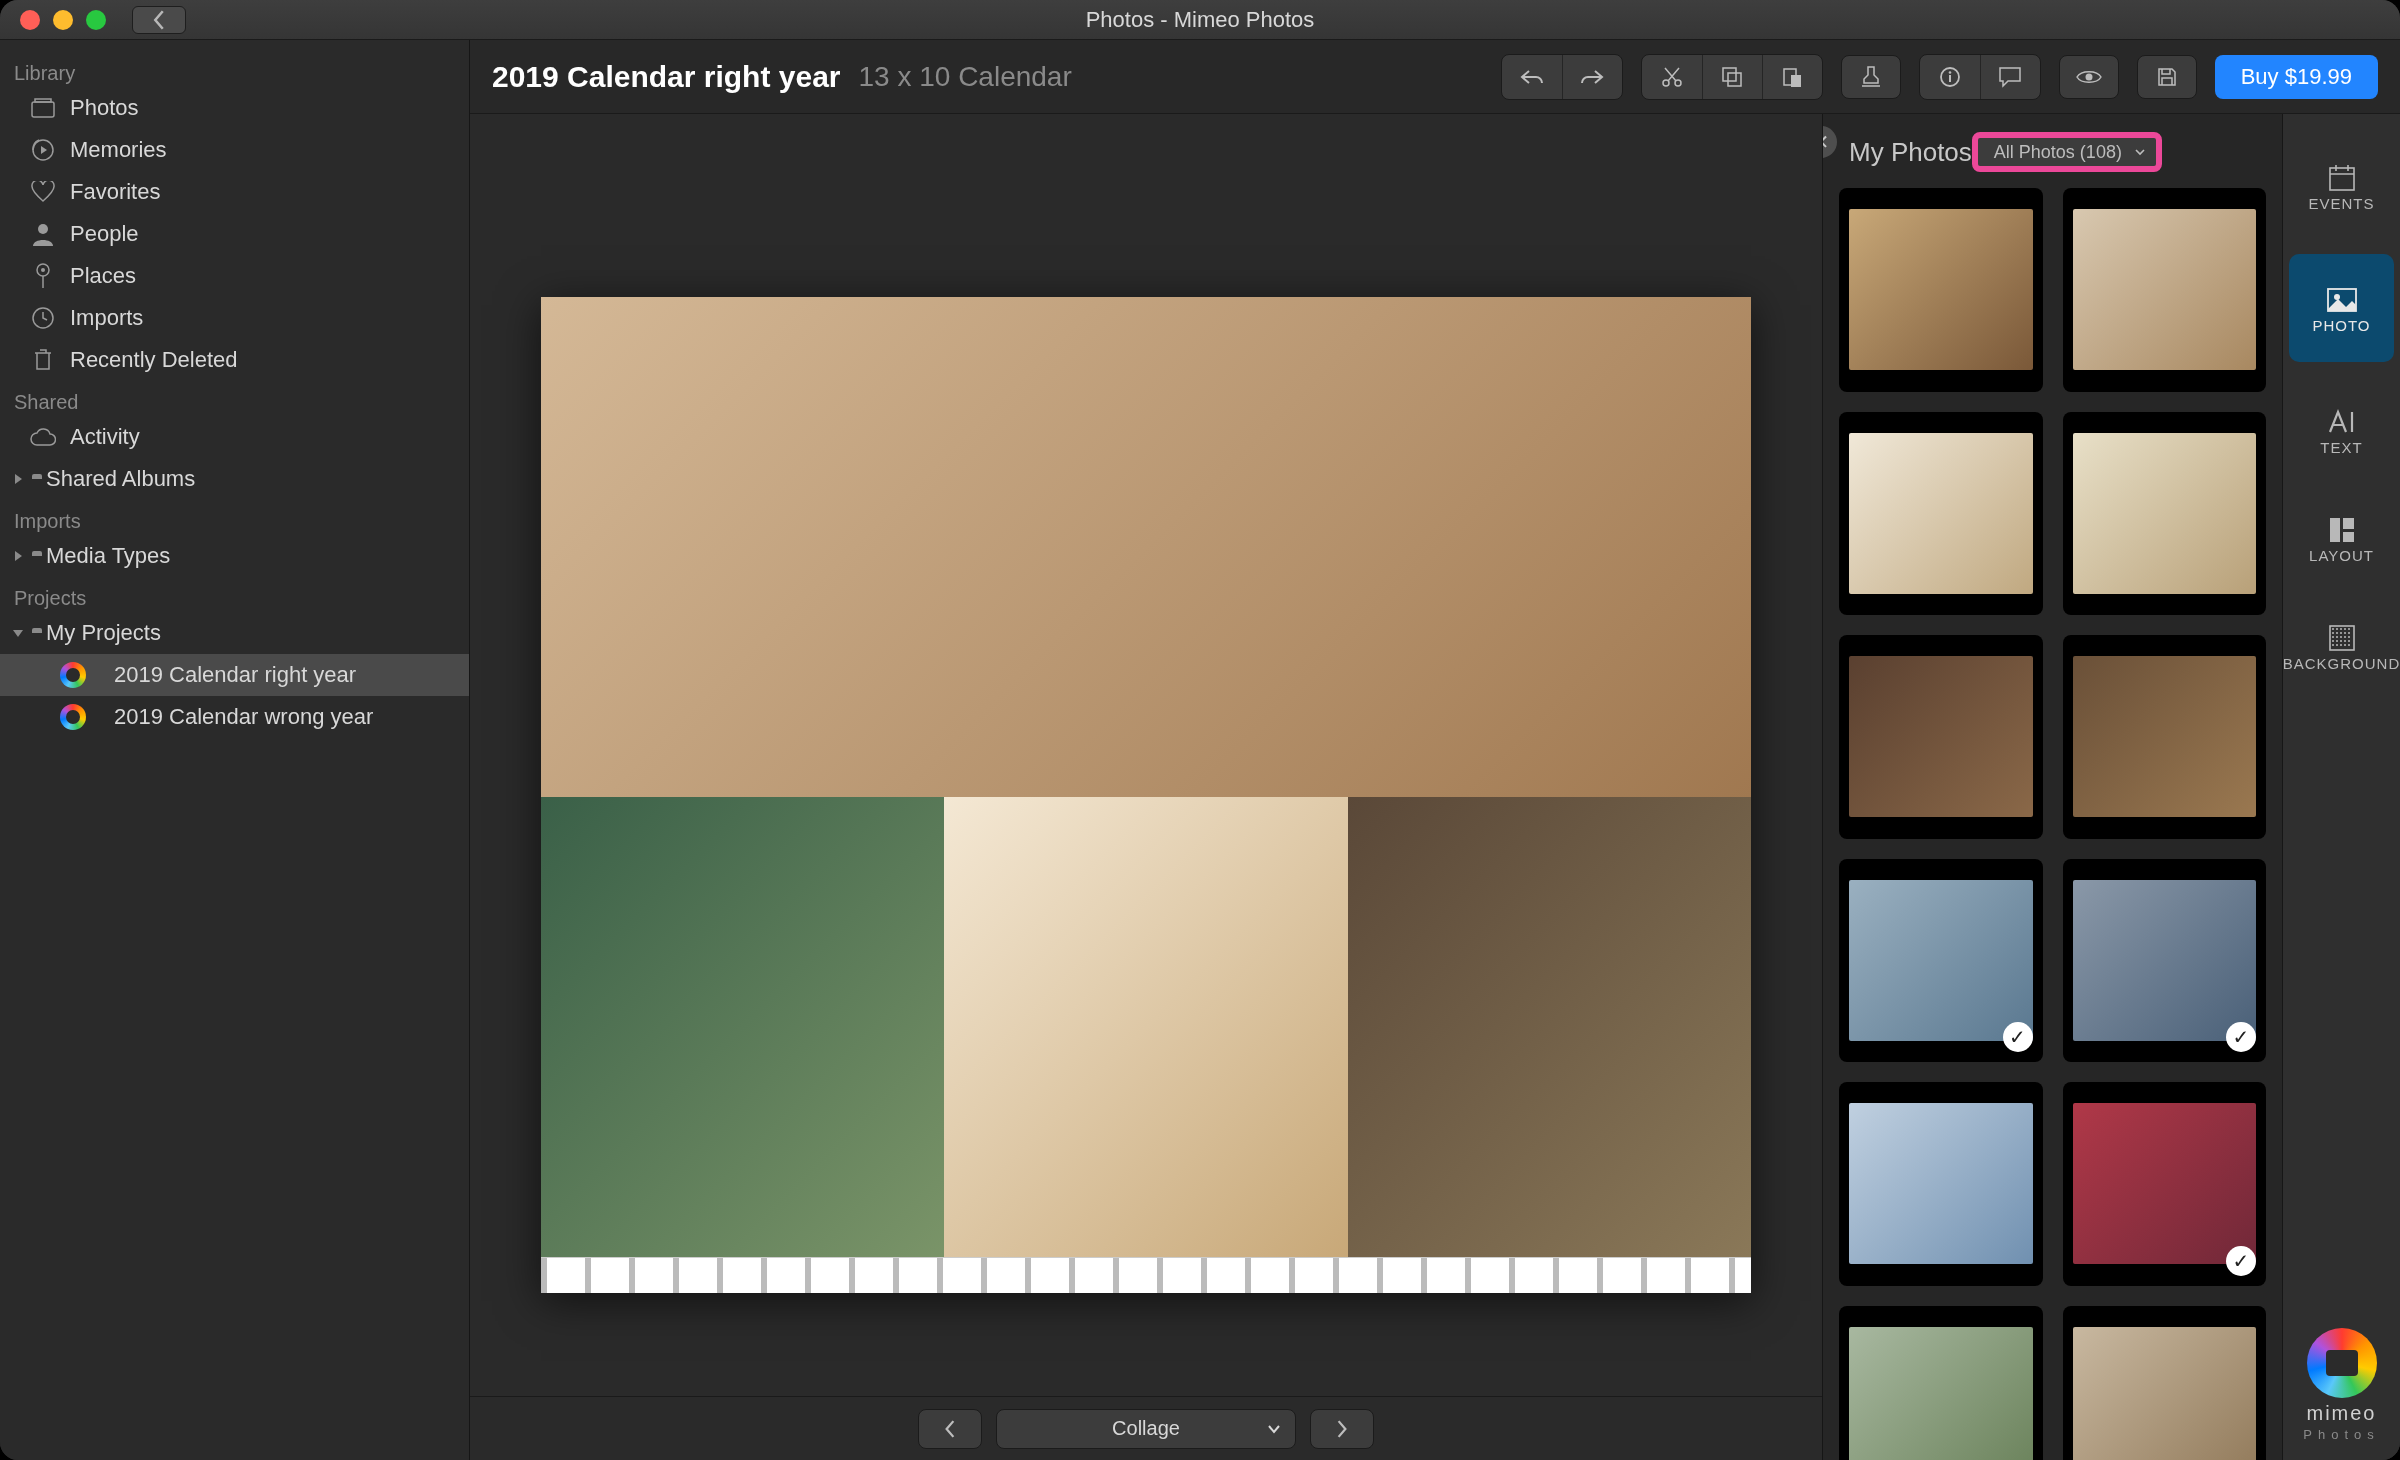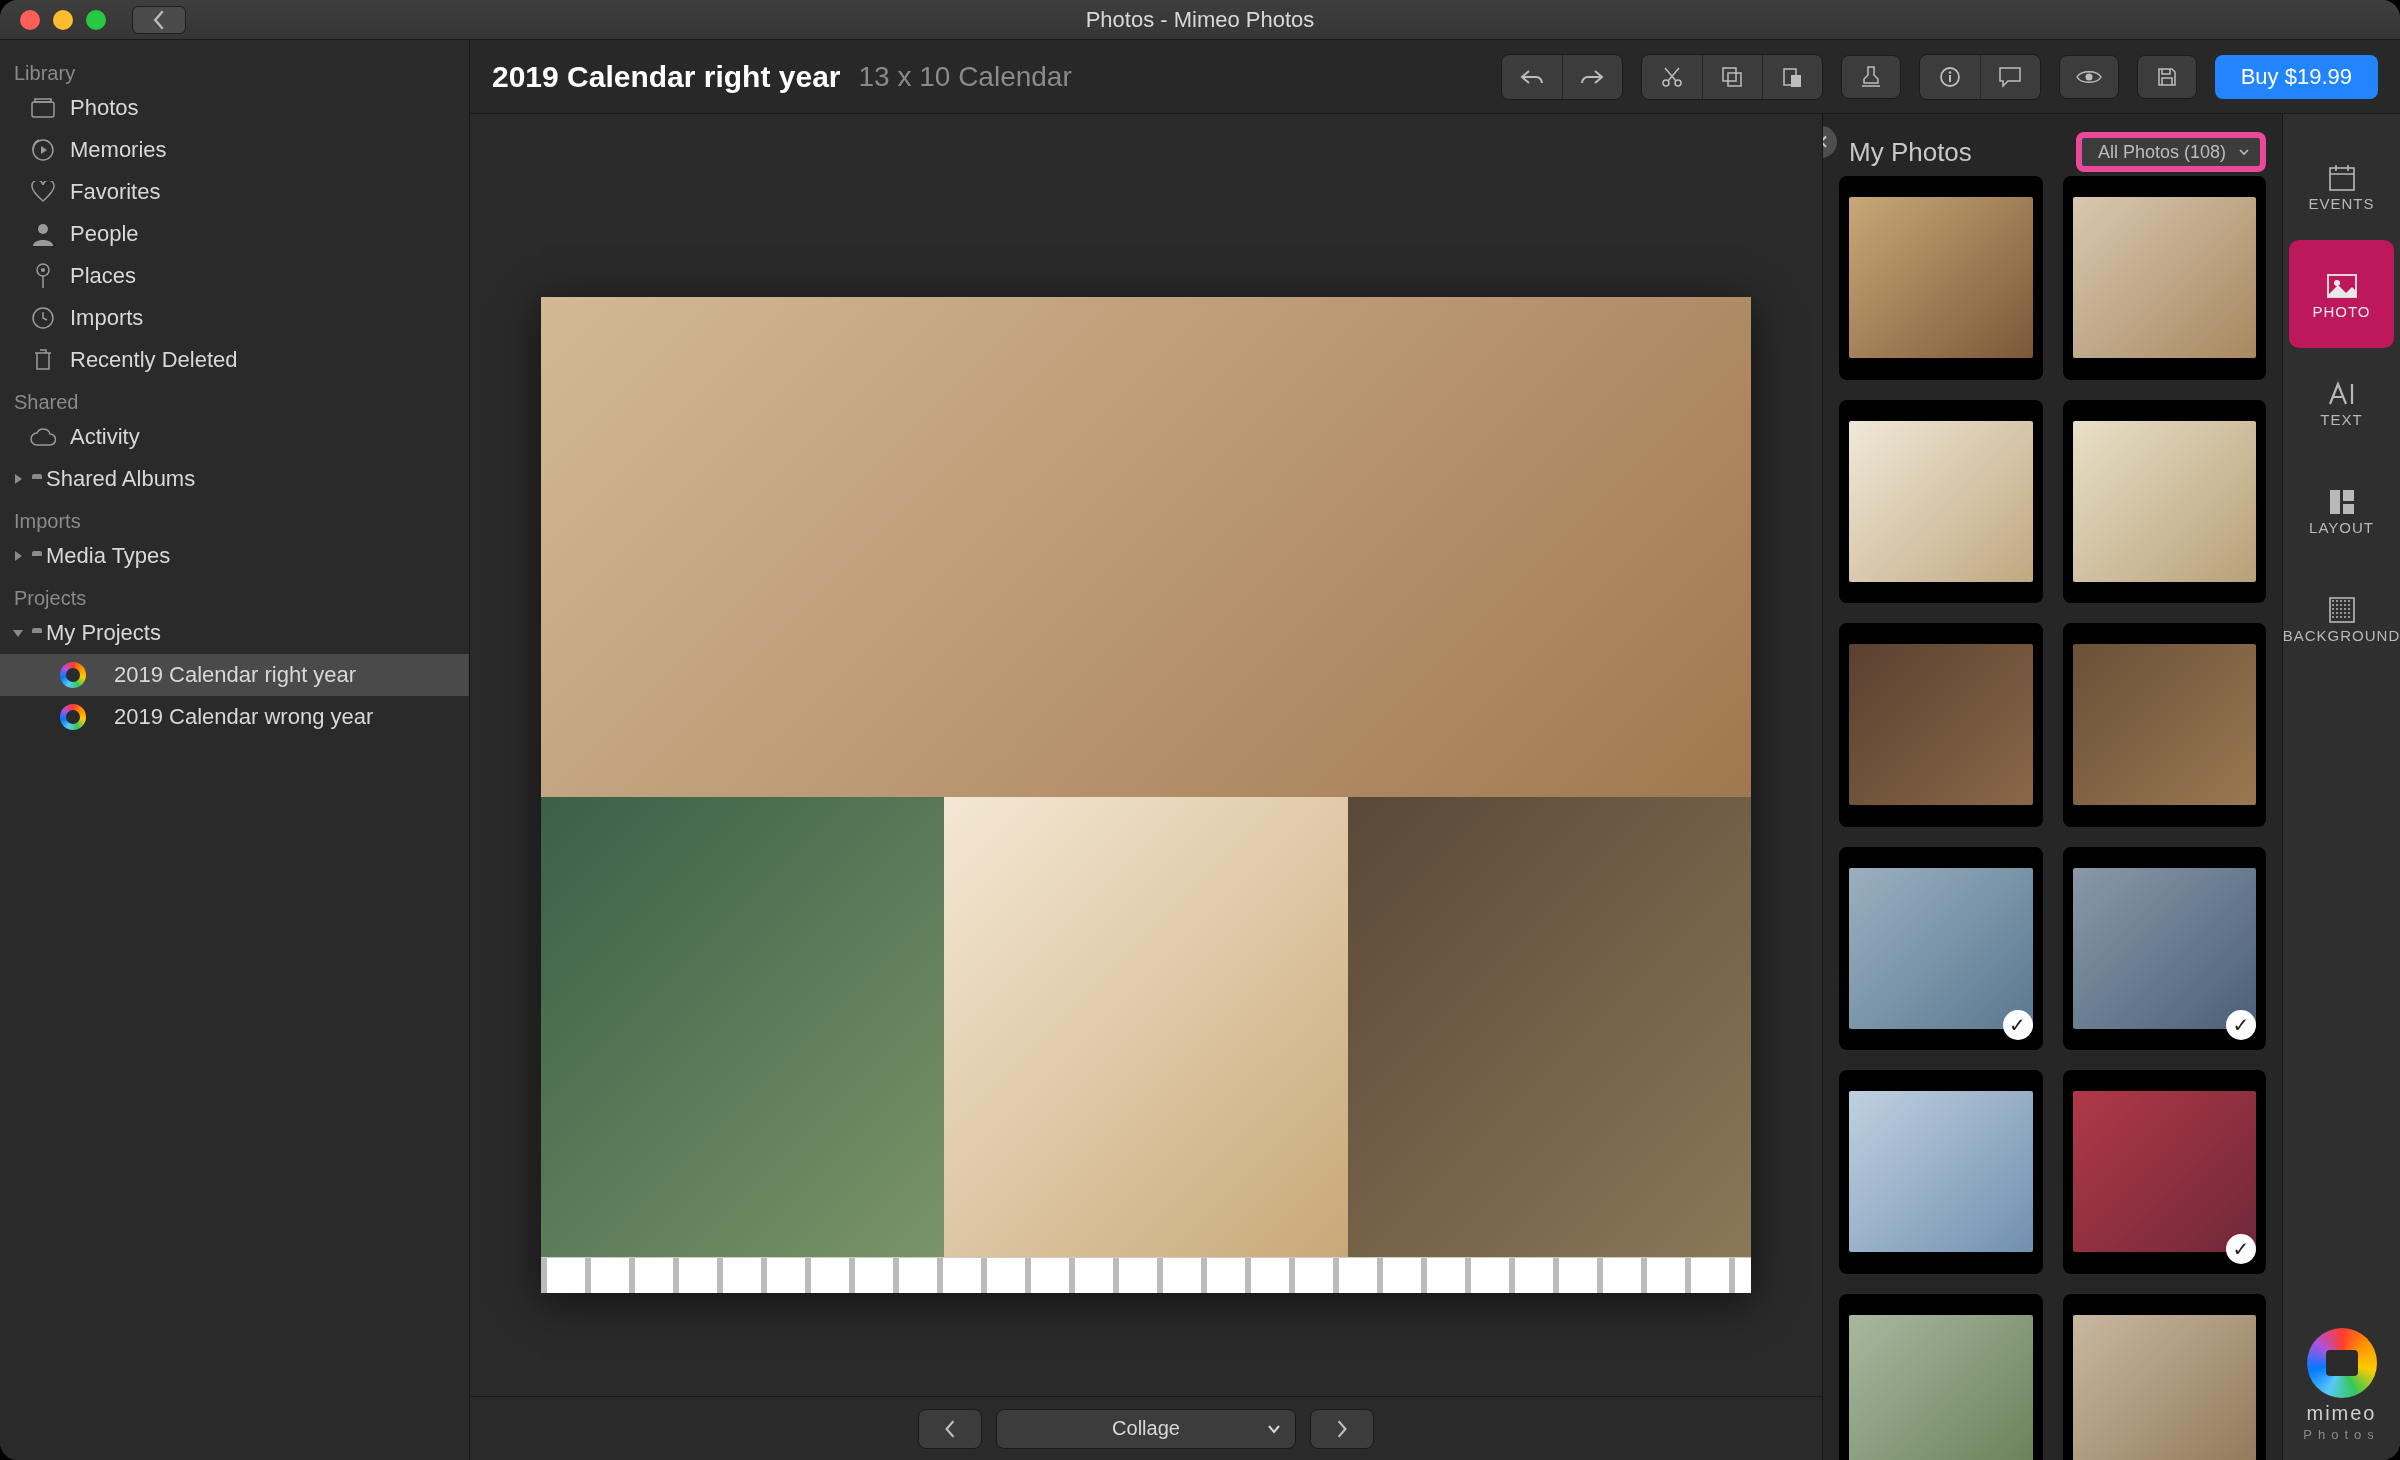--- a/index.html
+++ b/index.html
@@ -64,33 +64,33 @@
 
 .bottombar { height: 64px; display:flex; align-items:center; justify-content:center; gap: 14px; background:#2a2a2a; border-top: 1px solid #1a1a1a; }
 .nav-btn { width: 64px; height: 40px; background:#3c3c3c; border:1px solid #1b1b1b; border-radius:8px; display:flex; align-items:center; justify-content:center; color:#bdbdbd; cursor:pointer;}
 .mode-select { width: 300px; height: 40px; background:#3c3c3c; border:1px solid #1b1b1b; border-radius:8px; display:flex; align-items:center; justify-content:center; color:#d8d8d8; font-size:20px; position:relative; cursor:pointer;}
 .mode-select .chev{ position:absolute; right:14px; }
 
 
 .photos-panel { width: 460px; background: #262626; border-left: 1px solid #161616; padding: 18px 16px; overflow-y: auto; position: relative; }
 .photos-panel::-webkit-scrollbar{width:12px;} .photos-panel::-webkit-scrollbar-thumb{background:#4a4a4a;border-radius:6px;}
 .panel-close { position:absolute; left:-18px; top:12px; width:32px; height:32px; background:#4e4e4e; border-radius:50%; display:flex;align-items:center;justify-content:center;color:#c8c8c8; cursor:pointer; font-size:20px;}
-.panel-head { display:flex; align-items:center; justify-content:space-between; margin-bottom: 4px; padding-left: 10px; gap: 44px; }
+.panel-head { display:flex; align-items:center; justify-content:flex-start; margin-bottom: 16px; padding-left: 10px; }
 .panel-head h3 { color: #c8c8c8; font-size: 26px; font-weight: 400; }
 .filter-dd { height: 40px; padding: 0 34px 0 16px; background:#3c3c3c; border:6px solid #ec4899; border-radius:8px; color:#bdbdbd; font-size:18px; display:flex; align-items:center; position:relative; cursor:pointer;}
 .filter-dd .chev{position:absolute; right:10px;}
 .thumb-grid { display:grid; grid-template-columns: 1fr 1fr; gap: 20px; }
 .thumb { aspect-ratio: 1/1; background:#000; border-radius: 8px; padding: 10px; display:flex; align-items:center; justify-content:center; position:relative; cursor:pointer; }
 .thumb-inner { width:100%; height: 88%; border-radius: 2px; }
 .thumb .check { position:absolute; right:10px; bottom:10px; width:30px; height:30px; background:#fff; border-radius:50%; display:flex;align-items:center;justify-content:center; color:#222; font-size:20px;}
 
 
 .rail { width: 118px; background: #2f2f2f; border-left: 1px solid #161616; display:flex; flex-direction:column; align-items:center; padding-top: 18px; gap: 0; }
 .rail-btn { width: 100%; height: 108px; display:flex; flex-direction:column; align-items:center; justify-content:center; gap:0; color:#b8b8b8; font-size: 15px; letter-spacing: 1px; cursor:pointer; }
-.rail-btn.active { background: #be185d; border-radius: 10px; margin: 0 6px; width: calc(100% - 12px); color:#e8e8e8; }
+.rail-btn.active { background: #0c4a6e; border-radius: 10px; margin: 14px 6px; width: calc(100% - 12px); color:#e8e8e8; }
 .rail-btn .ricon { width: 34px; height: 34px; display:flex; align-items:center; justify-content:center; }
 .rail-spacer { flex:1; }
 .rail-logo { width: 70px; height: 70px; border-radius: 50%; background: conic-gradient(#ff3b30,#ff9500,#ffcc00,#34c759,#5ac8fa,#007aff,#af52de,#ff3b30); position:relative; margin-bottom:4px; display:flex;align-items:center;justify-content:center;}
 .rail-logo::after{content:""; position:absolute; width:32px; height:26px; background:#2b2b2b; border-radius:4px;}
 .rail-logo-label{ color:#d0d0d0; font-size:20px; letter-spacing:2px; margin-bottom:2px;}
 .rail-logo-sub{ color:#8a8a8a; font-size:13px; letter-spacing:6px; margin-bottom:18px;}
 
 svg { display:block; }
 </style>
 </head>

